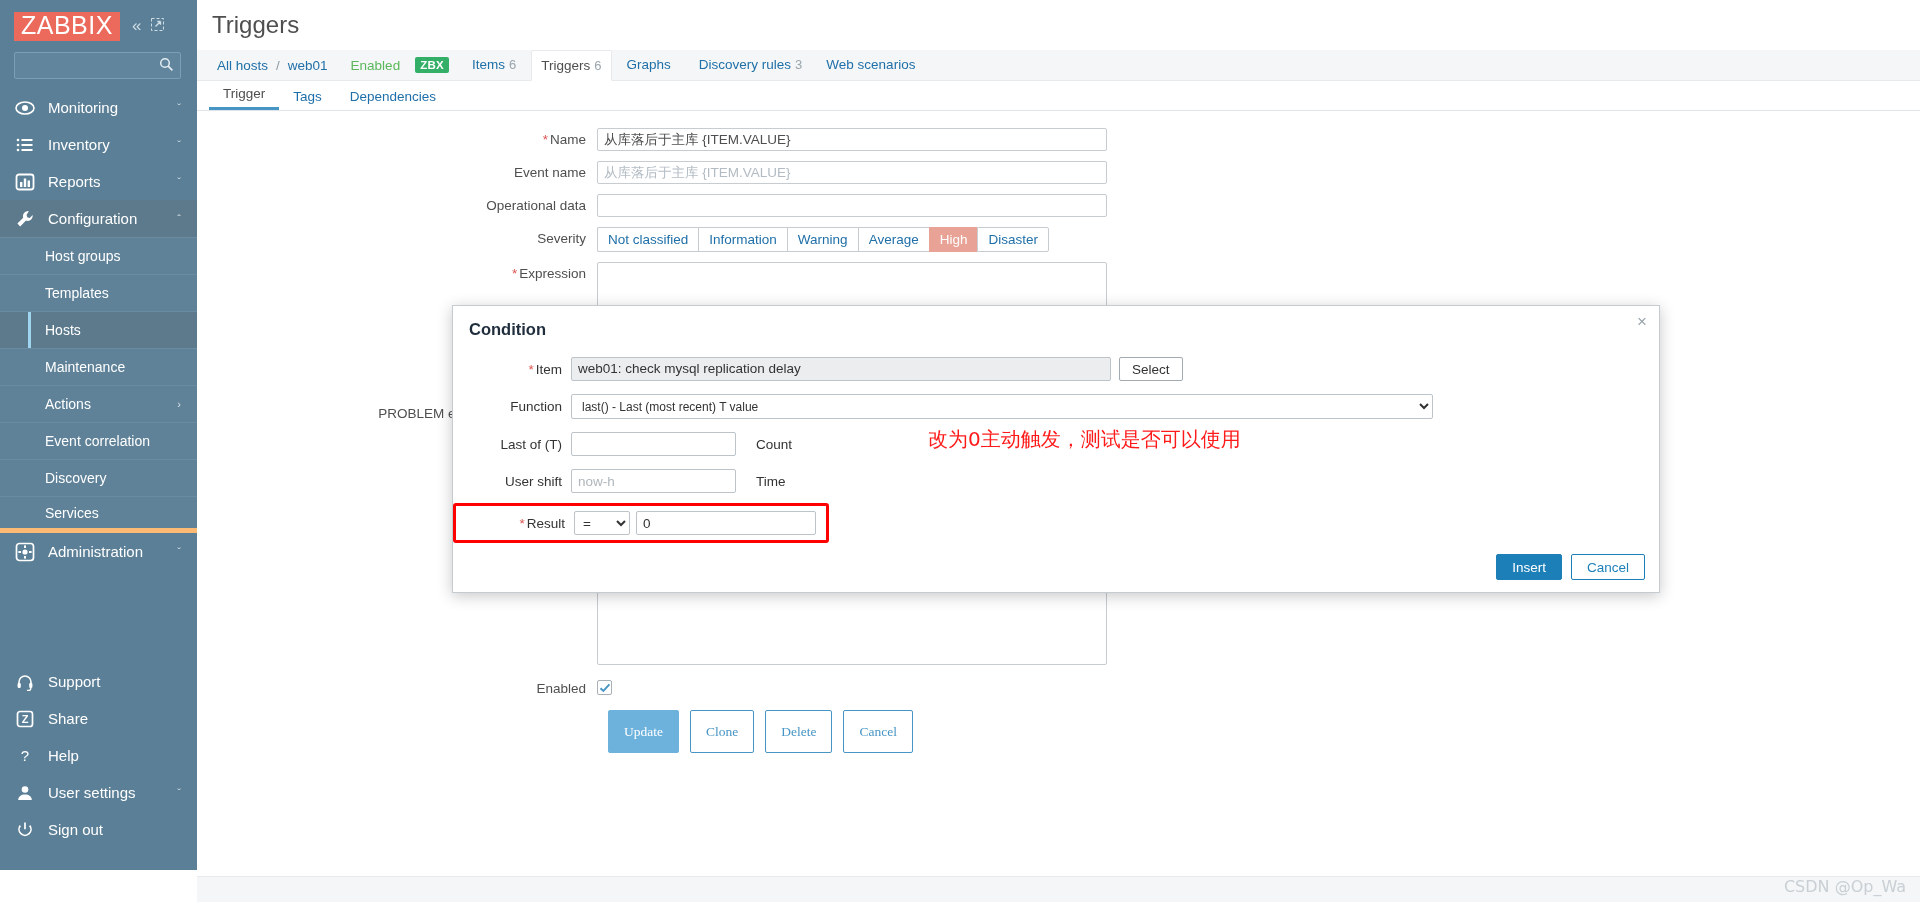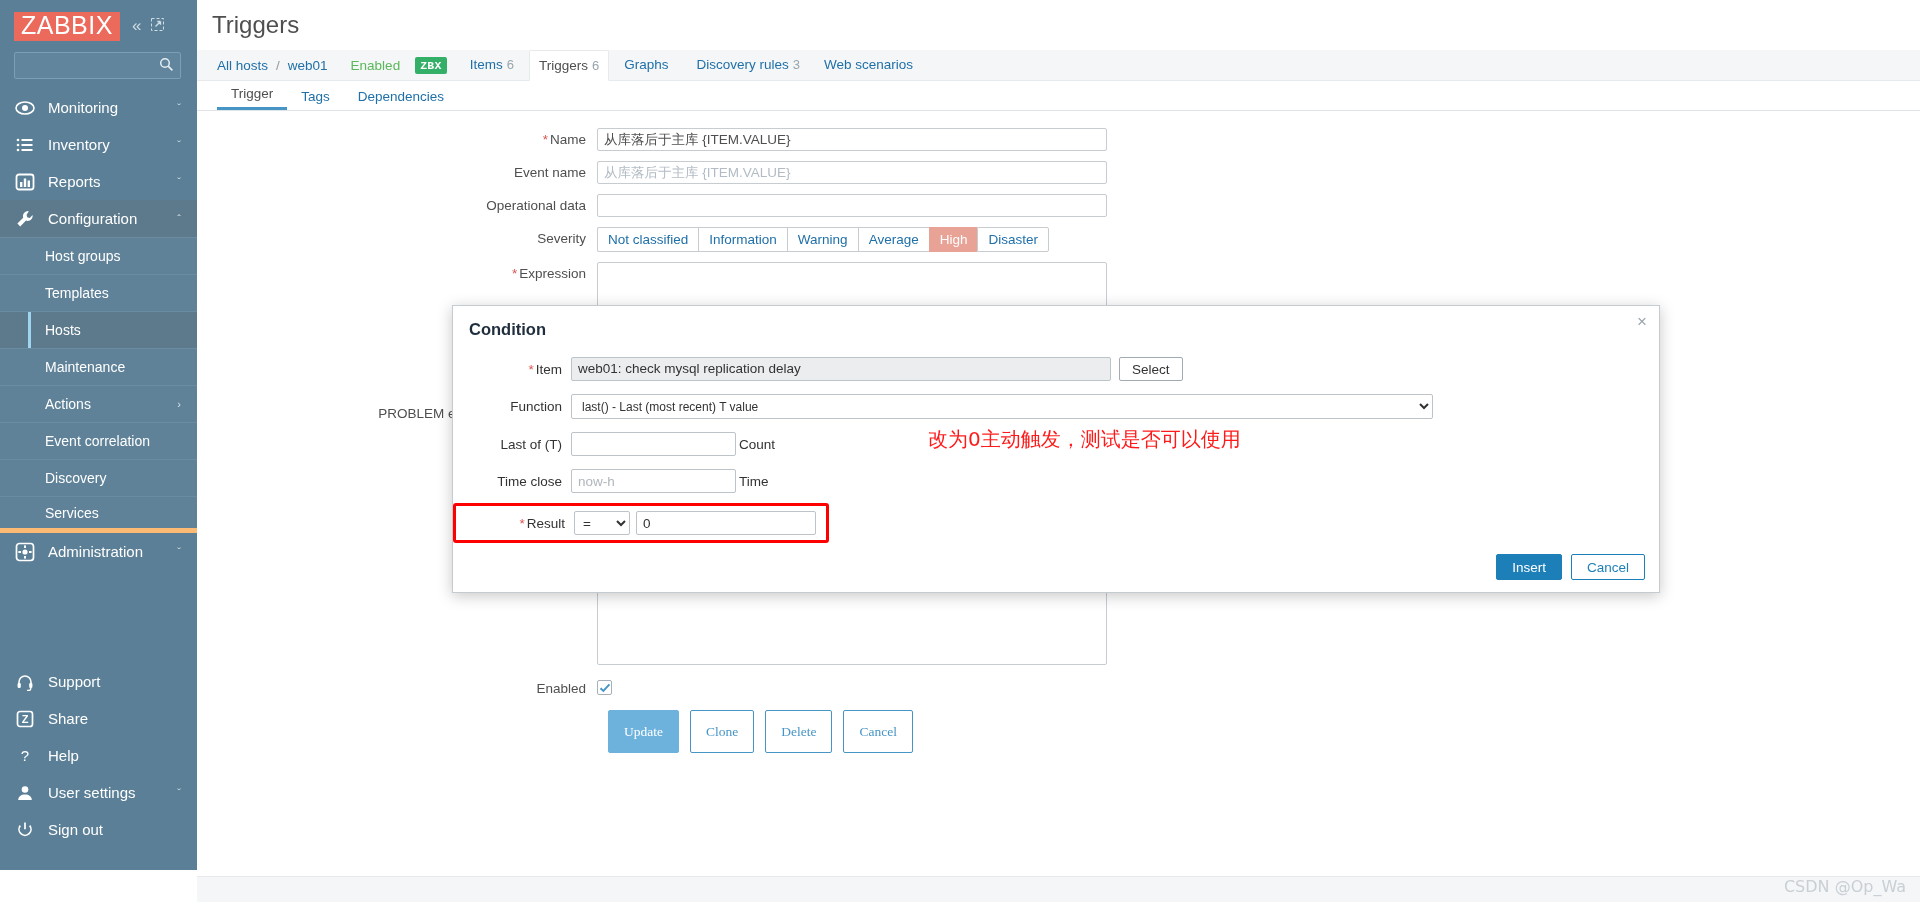--- a/index.html
+++ b/index.html
@@ -118,38 +118,37 @@
     padding-left: 15px;
     font-size: 13.5px;
   }
   .crumb { color: #1f6fa8; cursor: pointer; padding: 0 5px; }
   .crumb-sep { color: #8f9ca3; padding: 0 3px; }
   .crumb.status-ok { color: #5ab85a; padding-left: 18px; cursor: default;}
   .zbx-badge {
     background: #34af67; color: #fff; font-size: 11.5px; font-weight: bold;
     padding: 2px 5px; border-radius: 2px; margin: 0 8px 0 10px;
     letter-spacing: .3px;
-    font-family: Liberation Mono, monospace;
   }
   .crumb-tab {
     padding: 0 9px; color: #1f6fa8; cursor: pointer; margin-left: 6px;
     line-height: 30px; height: 31px;
   }
   .crumb-tab.sel {
     background: #ffffff; color: #4f4f4f;
     border: 1px solid #e6eaed; border-bottom-color: #fff;
     border-radius: 2px 2px 0 0;
     position: relative; top: 0;
   }
   .cnt { color: #9aa5ac; margin-left: 4px; font-size: 13px; }
 
   .tabs {
     height: 30px; display: flex; align-items: flex-end;
     border-bottom: 1px solid #e1e5e9;
-    padding-left: 20px; background: #fff;
+    padding-left: 12px; background: #fff;
   }
   .tab {
     padding: 3px 14px 6px 14px; font-size: 13.5px; color: #1f6fa8; cursor: pointer;
   }
   .tab.active { color: #4f4f4f; border-bottom: 3px solid #4795c5; }
 
   
   .form-area { padding-top: 17px; position: relative; }
   .frow { display: flex; align-items: flex-start; margin-bottom: 10px; }
   .flabel {
@@ -233,21 +232,21 @@
     width: 862px; height: 25px; border: 1px solid #bcc3c9; border-radius: 2px;
     background: #fff; color: #333; font-size: 12px; padding: 0 6px;
     font-family: "Liberation Sans", sans-serif; outline: none;
   }
   .minput {
     width: 165px; height: 24px; border: 1px solid #bcc3c9; border-radius: 2px;
     font-size: 13.5px; padding: 0 6px; outline: none; color: #333;
     font-family: "Liberation Sans", sans-serif; background: #fff;
   }
   .minput::placeholder { color: #b0b6bb; }
-  .munit { margin-left: 3px; color: #333; font-size: 13.5px; }
+  .munit { margin-left: 20px; color: #333; font-size: 13.5px; }
   .result-highlight {
     border: 3px solid #ff0000; border-radius: 3px;
     display: inline-flex; align-items: center;
     padding: 5px 10px 5px 0;
   }
   .result-op {
     width: 56px; height: 24px; border: 1px solid #bcc3c9; border-radius: 2px;
     font-size: 13.5px; padding: 0 4px; background: #fff; color: #333; outline: none;
     font-family: "Liberation Sans", sans-serif;
   }
@@ -598,21 +597,21 @@
         </select>
       </div>
 
       <div class="mrow">
         <div class="mlabel">Last of (T)</div>
         <input class="minput" style="">
         <span class="munit">Count</span>
       </div>
 
       <div class="mrow">
-        <div class="mlabel">Time close</div>
+        <div class="mlabel">User shift</div>
         <input class="minput" placeholder="now-h" style="">
         <span class="munit">Time</span>
       </div>
 
       <div class="mrow" style="margin-top:10px;">
         <div class="result-highlight">
           <div class="mlabel">
             <span class="req">*</span><span>Result</span>
           </div>
           <select class="result-op">

